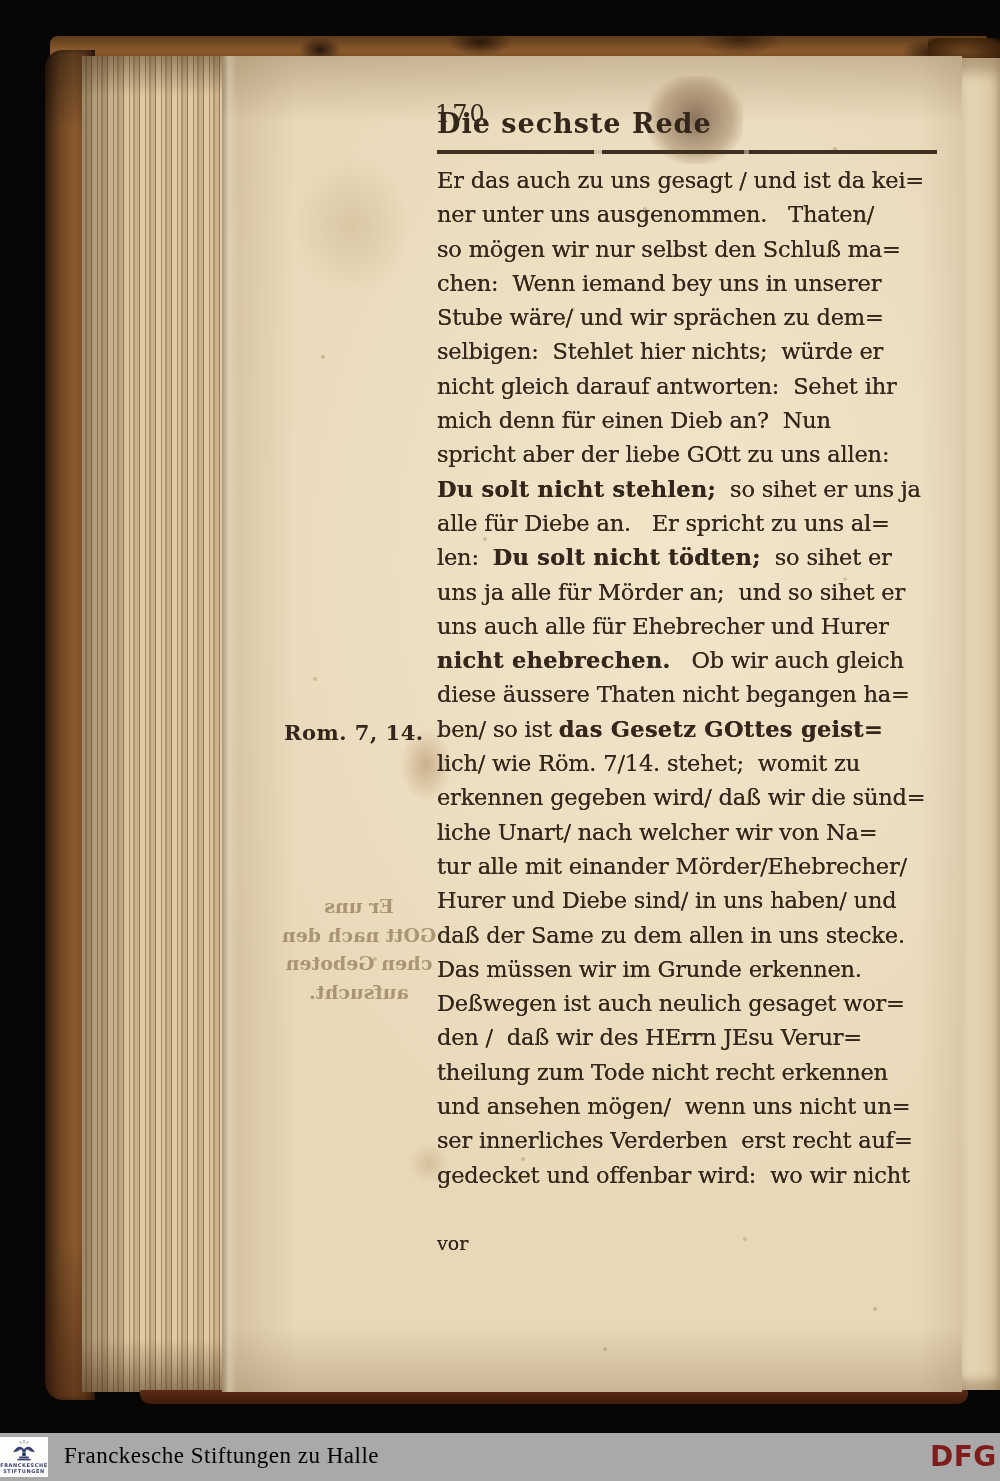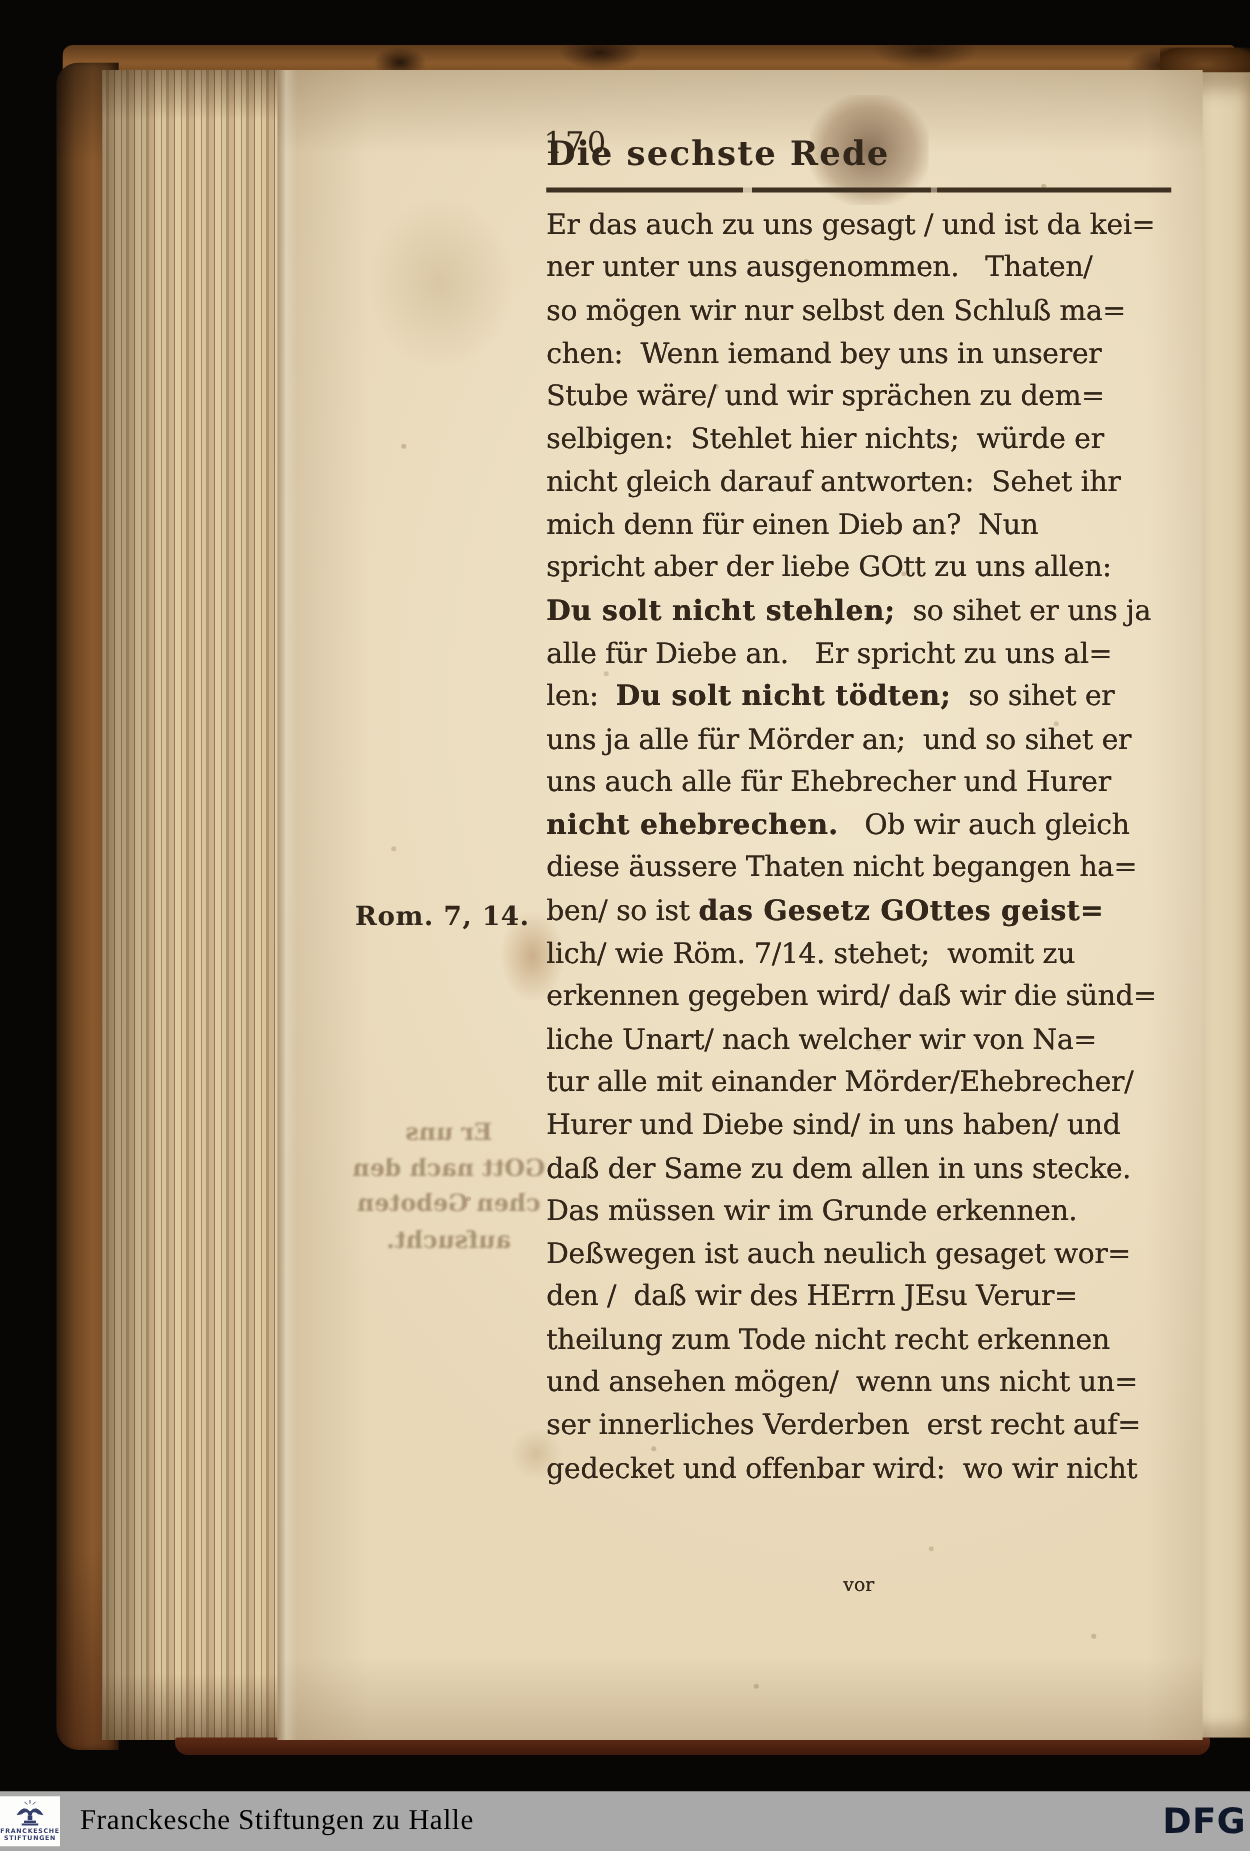--- a/index.html
+++ b/index.html
@@ -74,39 +74,39 @@
   .pagenum{left:213px;top:44px;font-size:24px;letter-spacing:2px;}
   .running-title{left:215px;top:52px;width:505px;text-align:left;
     font-size:27px;font-weight:bold;letter-spacing:1px;}
   .head-rule{left:215px;top:94px;width:500px;height:4px;
     background:linear-gradient(90deg,#3e3122 0 31.5%,rgba(62,49,34,.15) 31.5% 33%,#3e3122 33% 61.5%,rgba(62,49,34,.5) 61.5% 62.5%,#3e3122 62.5% 100%);}
   .body-text{left:215px;top:107px;width:510px;font-size:22.5px;letter-spacing:-.2px;
     text-shadow:0 0 .4px rgba(50,39,26,.9);}
   .bline{white-space:pre;height:34.3px;line-height:34.3px;}
   .bline .em{font-weight:bold;letter-spacing:.3px;}
   .catchword{left:215px;top:1170px;width:500px;height:34px;line-height:34px;
-    text-align:center;font-size:15px;text-shadow:0 0 .4px rgba(50,39,26,.9);margin-top:25px;}
+    text-align:left;font-size:19px;text-shadow:0 0 .4px rgba(50,39,26,.9);}
   .margin-ref{left:62px;top:664px;font-size:21px;font-weight:bold;letter-spacing:.5px;}
   .margin-note{left:57px;top:1022px;width:160px;font-size:20px;font-weight:bold;
     line-height:27.5px;letter-spacing:-.3px;}
   .bleedthrough{left:52px;top:836px;width:170px;font-size:19px;line-height:28.5px;
     color:rgba(105,78,44,.5);transform:scaleX(-1);filter:blur(.7px);
     text-align:center;font-weight:bold;}
 
   
   .footer-bar{left:0;top:1433px;width:1000px;height:48px;background:var(--footer_bar);}
   .logo-box{left:8px;top:1437px;width:48px;height:40px;background:#fdfdfc;
     display:flex;flex-direction:column;align-items:center;justify-content:center;gap:1px;}
   .logo-emblem{width:30px;height:22px;display:block;}
   .logo-text{font-family:"DejaVu Sans",sans-serif;font-size:5px;line-height:5.5px;
     color:var(--logo_blue);text-align:center;letter-spacing:.6px;font-weight:bold;}
   .footer-title{left:64px;top:1443px;font-family:"Liberation Serif",serif;
     font-size:23px;color:#000000;letter-spacing:.5px;}
   .dfg{left:930px;top:1440px;width:62px;font-family:"DejaVu Sans",sans-serif;
-    font-size:28px;font-weight:800;color:#0f172a;letter-spacing:.5px;text-align:right;}
+    font-size:28px;font-weight:800;color:#7f1d1d;letter-spacing:.5px;text-align:right;}
 </style>
 </head>
 <body>
 
 <div class="abs cover-top"></div>
 <div class="abs top-crud"></div>
 <div class="abs spine"></div>
 <div class="abs page-stack"></div>
 <div class="abs cover-bottom"></div>
 <div class="abs gutter-line"></div>

